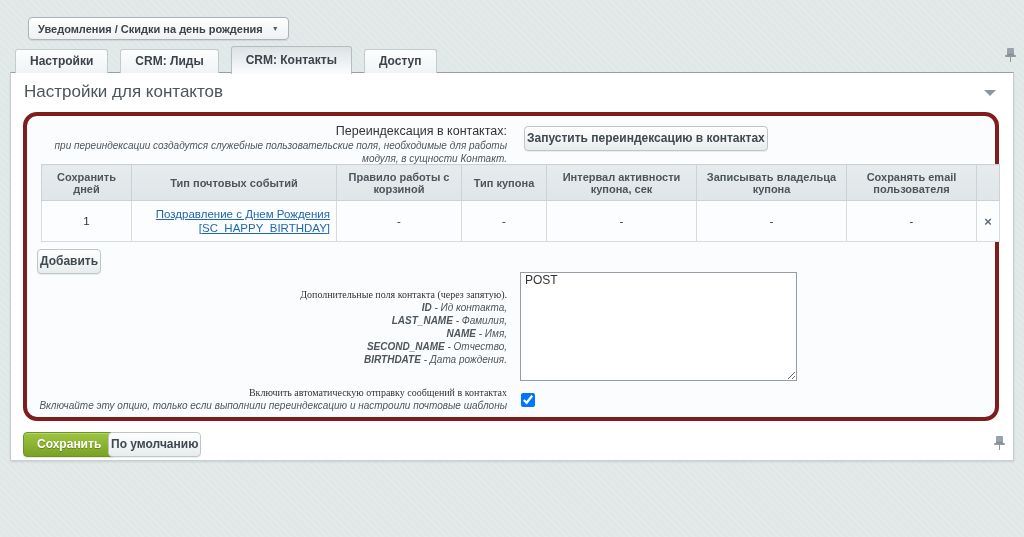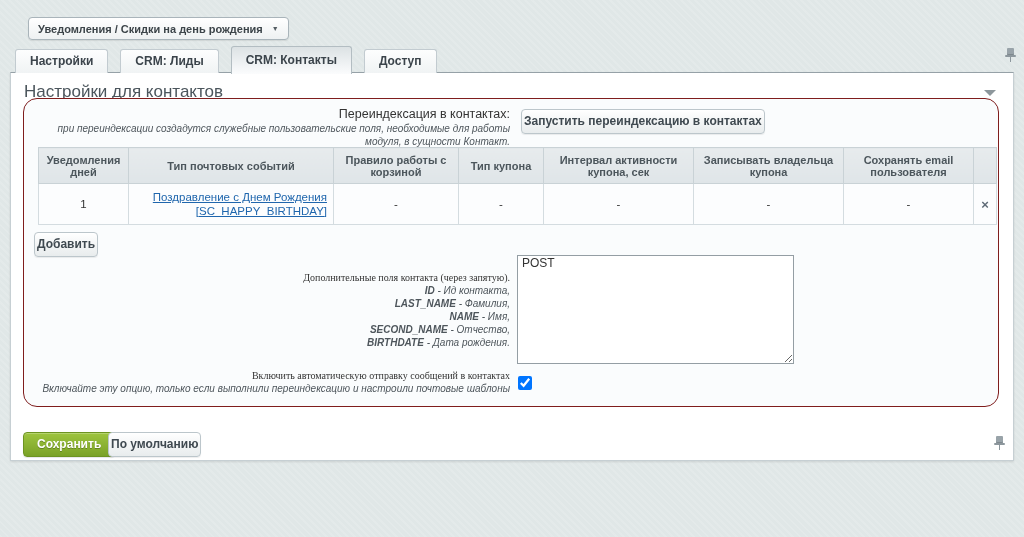--- a/index.html
+++ b/index.html
@@ -64,22 +64,22 @@
   }
   .chevron-down {
     position:absolute; right:17px; top:17px; cursor:pointer;
     width:0; height:0;
     border-left:6px solid transparent; border-right:6px solid transparent;
     border-top:6px solid #8d979c;
   }
 
   
   .inner-box {
-    position:absolute; left:12px; top:25px; width:976px; height:309px;
-    background:#fafcfd; border:1px solid #7f1d1d; border-radius:14px;
+    position:absolute; left:12px; top:39px; width:976px; height:309px;
+    background:#fafcfd; border:4px solid #7f1d1d; border-radius:14px;
   }
 
   .reindex-label { position:absolute; right:488px; top:8px; width:480px; text-align:right; }
   .reindex-label .main { font-size:12.5px; color:#333; margin-bottom:1px; }
   .hint { font-size:10px; font-style:italic; color:#4e565c; line-height:13px; }
 
   .btn {
     display:inline-block; padding:4px 2px 5px; cursor:pointer;
     background:linear-gradient(#ffffff,#e8eced);
     border:1px solid #bcc6cb; border-radius:4px;
@@ -176,21 +176,21 @@
           <col style="width:205px">
           <col style="width:125px">
           <col style="width:85px">
         <col style="width:150px">
           <col style="width:150px">
           <col style="width:130px">
           <col style="width:23px">
       </colgroup>
       <thead>
         <tr>
-          <th>Уведомления дней</th>
+          <th>Сохранить дней</th>
           <th>Тип почтовых событий</th>
           <th>Правило работы с корзиной</th>
           <th>Тип купона</th>
           <th>Интервал активности купона, сек</th>
           <th>Записывать владельца купона</th>
           <th>Сохранять email пользователя</th>
           <th></th>
         </tr>
       </thead>
       <tbody>

